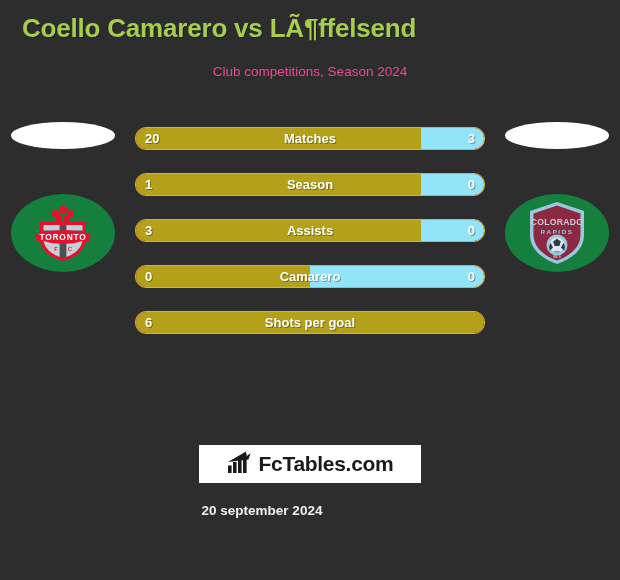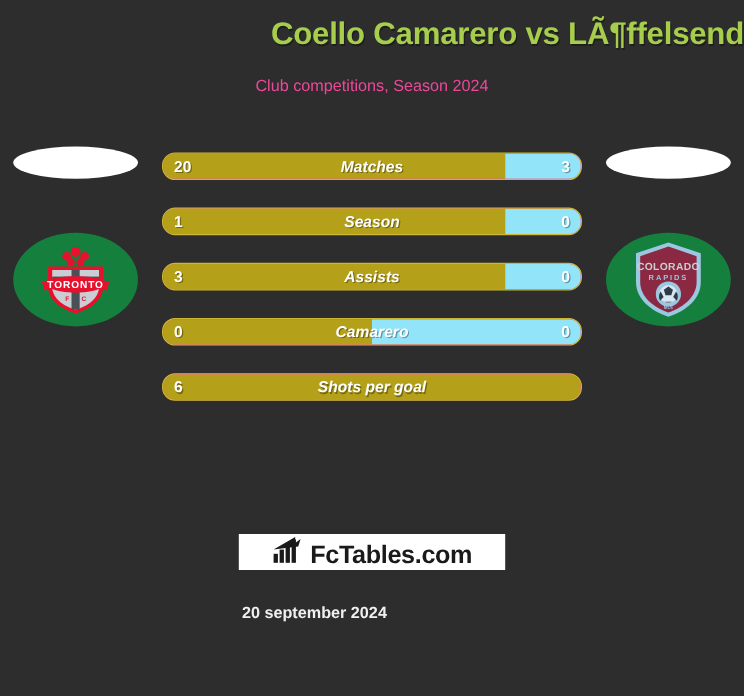--- a/index.html
+++ b/index.html
@@ -15,27 +15,28 @@
     font-family: "Liberation Sans", sans-serif;
     position: relative;
   }
 
   
   #page-title {
     position: absolute;
     top: 13px;
     left: 0;
     width: 620px;
-    text-align: right;
+    text-align: left;
     color: #a6cd4c;
     font-size: 26px;
     font-weight: bold;
     letter-spacing: -0.2px;
     text-shadow: 1px 1px 0 #1e1e1e;
     white-space: nowrap;
+    padding-left: 22px;
   }
 
   #page-subtitle {
     position: absolute;
     top: 64px;
     left: 0;
     width: 620px;
     text-align: center;
     color: #ec4899;
     font-size: 13.5px;
@@ -80,21 +81,21 @@
     top: 127px;
     width: 350px;
   }
 
   .stat-row {
     position: relative;
     height: 23px;
     margin-bottom: 23px;
     border-radius: 11px;
     overflow: hidden;
-    background: #ec4899;
+    background: #be185d;
     border: 1px solid #cdb733;
     display: flex;
     align-items: stretch;
   }
 
   .bar-home {
     background: #b5a019;
     position: relative;
     display: flex;
     align-items: center;
@@ -127,33 +128,32 @@
     height: 100%;
     display: flex;
     align-items: center;
     justify-content: center;
     color: #ffffff;
     font-size: 13px;
     font-weight: bold;
     text-shadow: 1px 1px 0 rgba(0,0,0,0.35);
     pointer-events: none;
     white-space: nowrap;
-    font-style: italic;
   }
 
   
   #brand-logo {
     position: absolute;
     left: 199px;
     top: 445px;
     width: 222px;
-    height: 30px;
+    height: 38px;
     background: #ffffff;
     display: flex;
-    align-items: flex-end;
+    align-items: center;
     justify-content: center;
     gap: 6px;
   }
 
   #brand-text {
     color: #1a1a1a;
     font-size: 21px;
     font-weight: bold;
     letter-spacing: -0.3px;
   }

